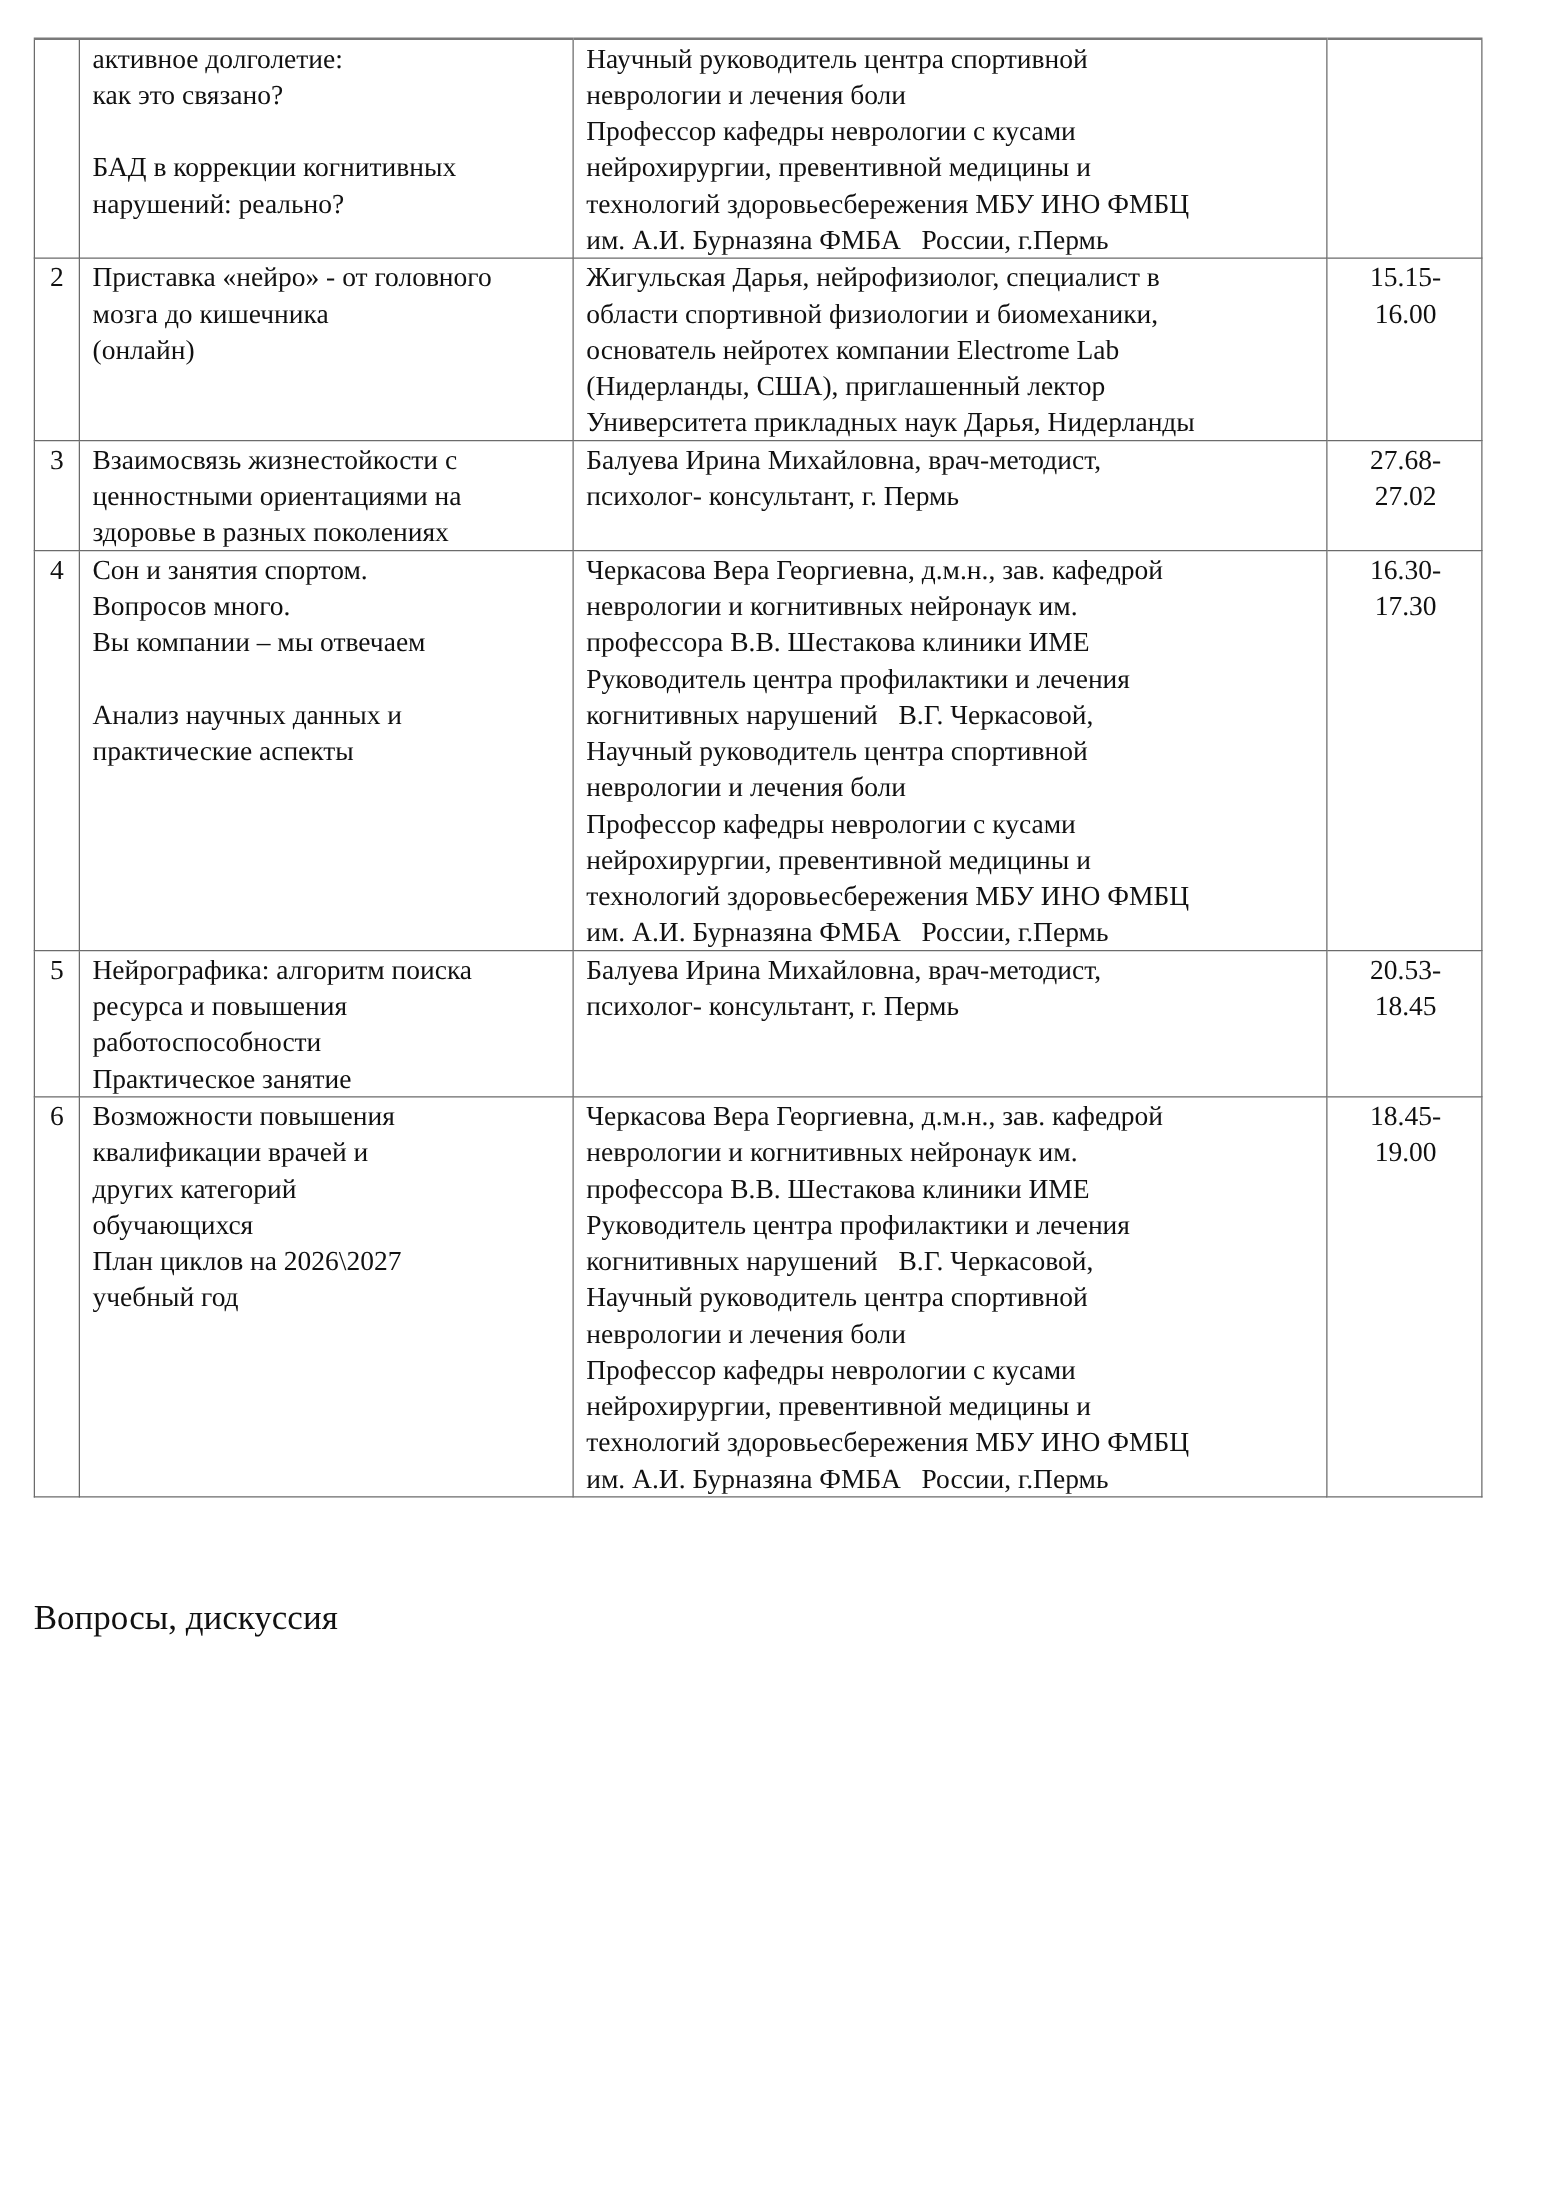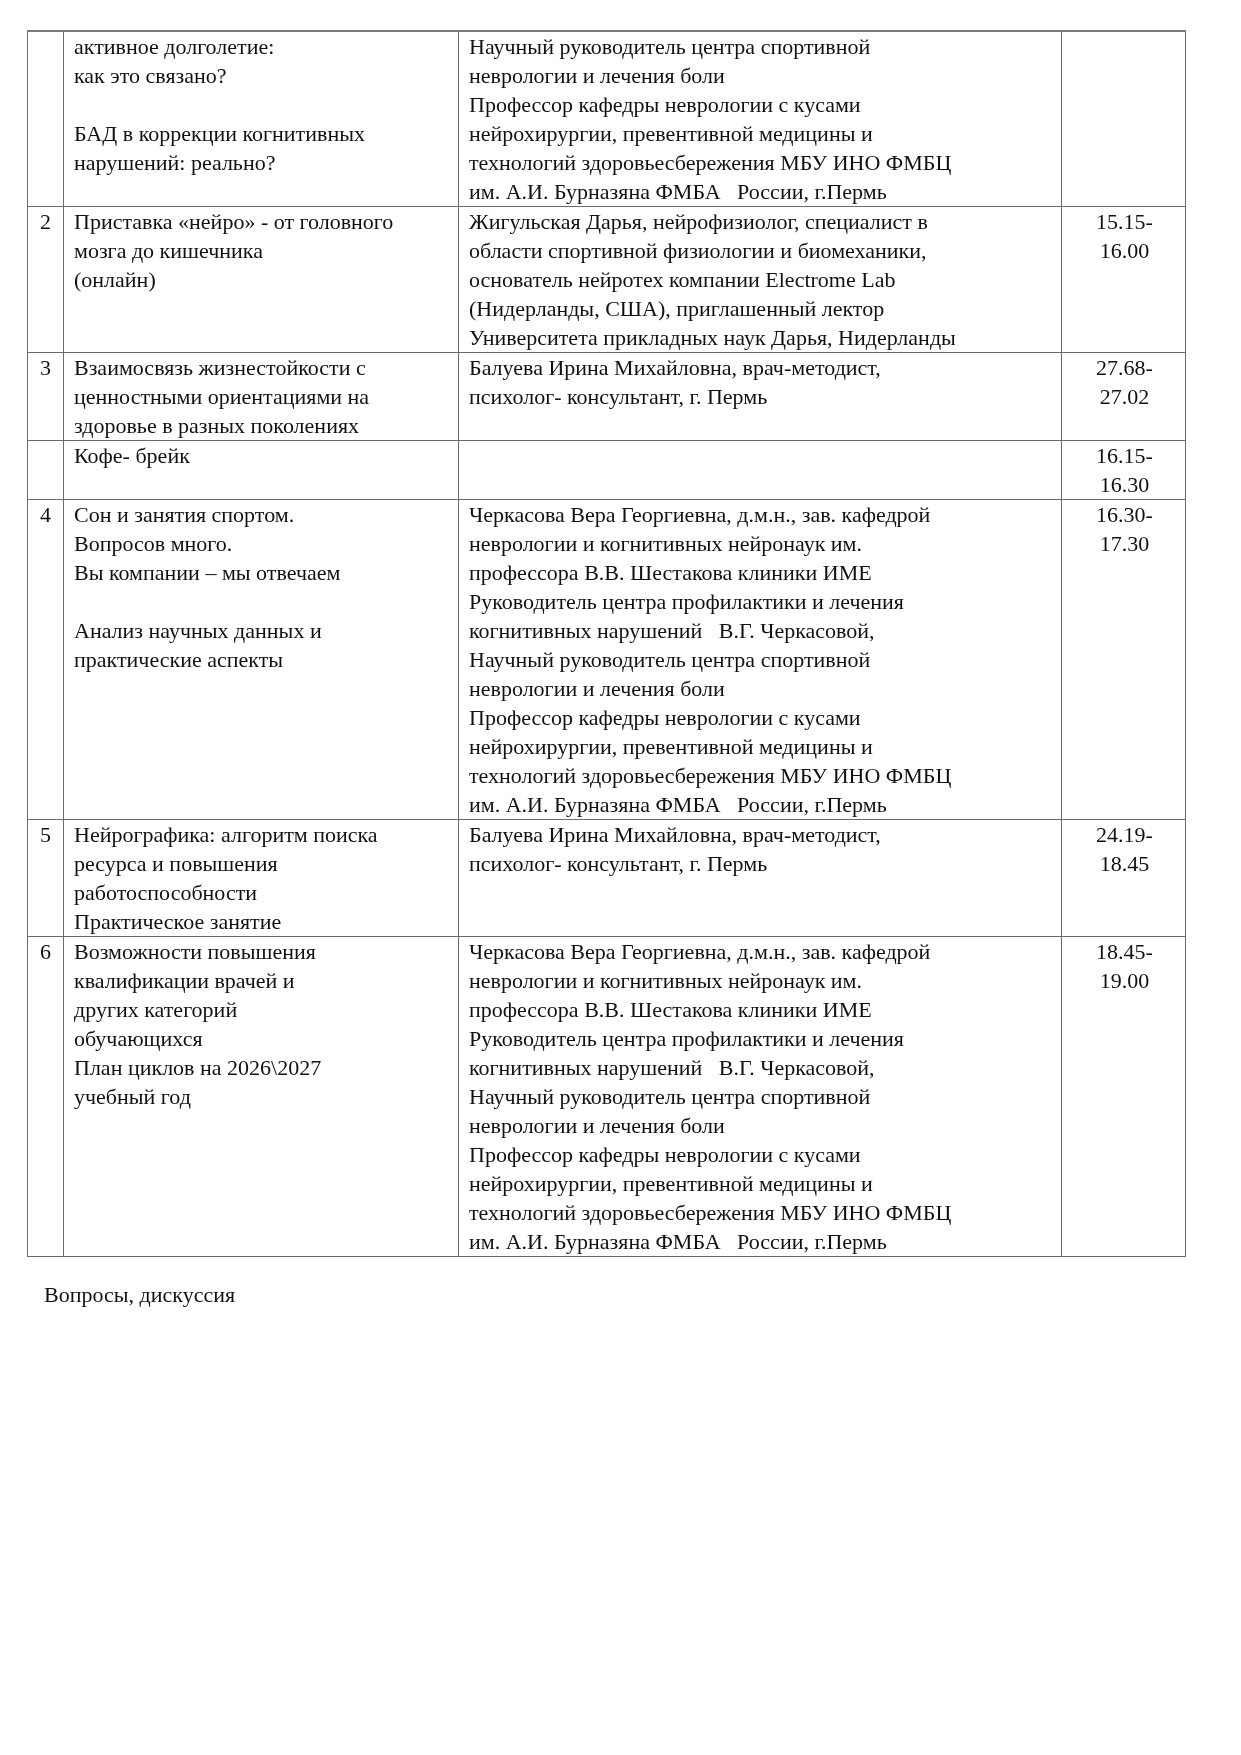--- a/index.html
+++ b/index.html
@@ -40,22 +40,21 @@
     col.c-time { width: 124px; }
     td.num { text-align: center; padding: 0 !important; }
     td.time { padding-left: 12px !important; text-align: center; }
     .line { display: block; white-space: pre; }
     .blank { display: block; height: 29px; }
     .bold { font-weight: normal; }
     .footer-note {
       position: absolute;
       left: 27px;
       top: 1280px;
-      font-size: 22px;
-      margin-left: 17px;
+      font-size: 28px;
     }
   </style>
 </head>
 <body>
 
 <div class="page">
   <table class="program">
     <colgroup>
       <col class="c-num">
         <col class="c-topic">
@@ -114,31 +113,20 @@
           <td>
             <span class="line"><span class="bold">Балуева Ирина Михайловна,</span><span> врач-методист,</span></span>
             <span class="line">психолог- консультант, г. Пермь</span>
           </td>
           <td class="time">
             <span class="line">27.68-</span>
             <span class="line">27.02</span>
           </td>
         </tr>
         <tr>
-          <td class="num"></td>
-          <td>
-            <span class="line bold">Кофе- брейк</span>
-          </td>
-          <td></td>
-          <td class="time">
-            <span class="line">16.15-</span>
-            <span class="line">16.30</span>
-          </td>
-        </tr>
-        <tr>
           <td class="num">4</td>
           <td>
             <span class="line">Сон и занятия спортом.</span>
             <span class="line">Вопросов много.</span>
             <span class="line">Вы компании – мы отвечаем</span>
             <span class="blank"></span>
             <span class="line">Анализ научных данных и</span>
             <span class="line">практические аспекты</span>
           </td>
           <td>
@@ -165,21 +153,21 @@
             <span class="line">Нейрографика: алгоритм поиска</span>
             <span class="line">ресурса и повышения</span>
             <span class="line">работоспособности</span>
             <span class="line">Практическое занятие</span>
           </td>
           <td>
             <span class="line"><span class="bold">Балуева Ирина Михайловна,</span><span> врач-методист,</span></span>
             <span class="line">психолог- консультант, г. Пермь</span>
           </td>
           <td class="time">
-            <span class="line">24.19-</span>
+            <span class="line">20.53-</span>
             <span class="line">18.45</span>
           </td>
         </tr>
         <tr>
           <td class="num">6</td>
           <td>
             <span class="line">Возможности повышения</span>
             <span class="line">квалификации врачей и</span>
             <span class="line">других категорий</span>
             <span class="line">обучающихся</span>

